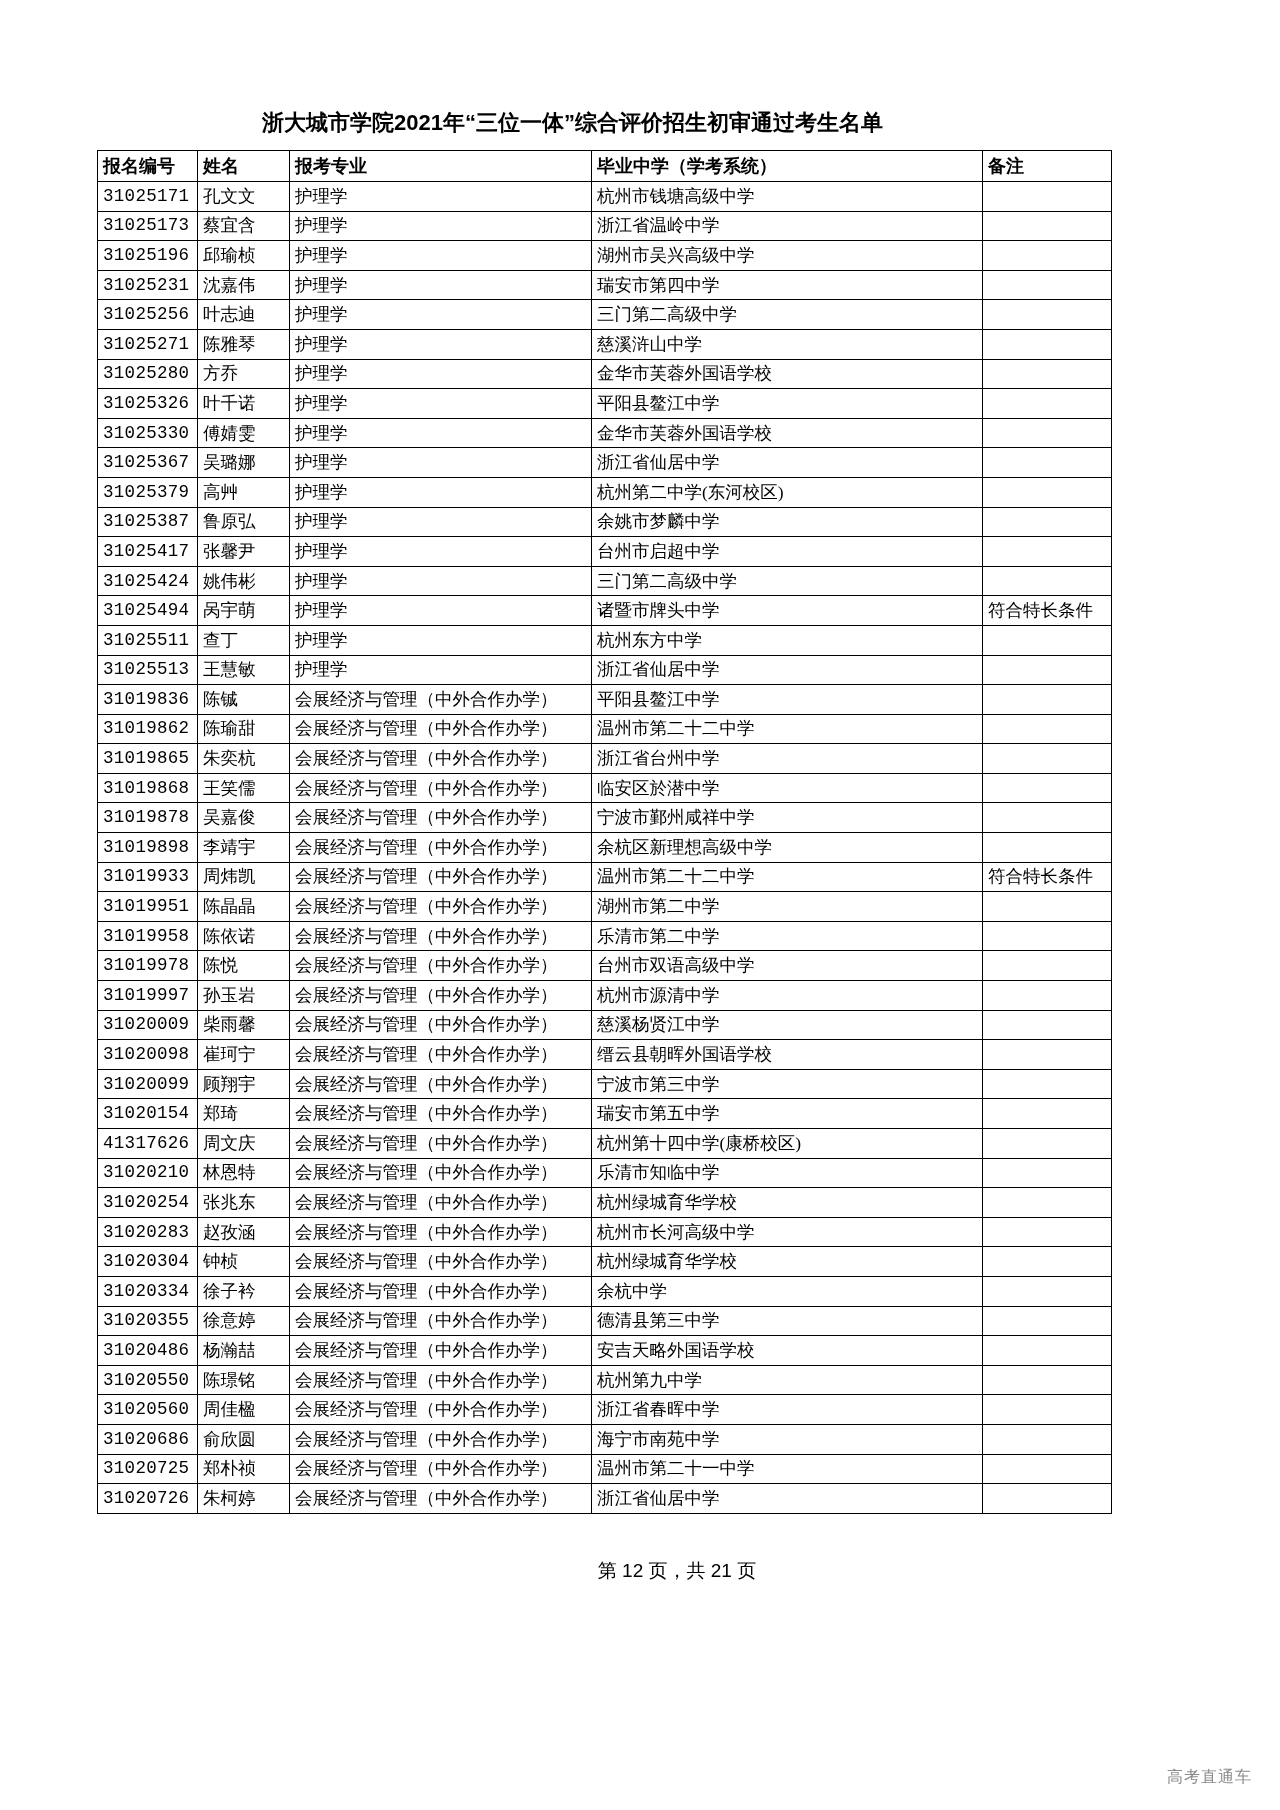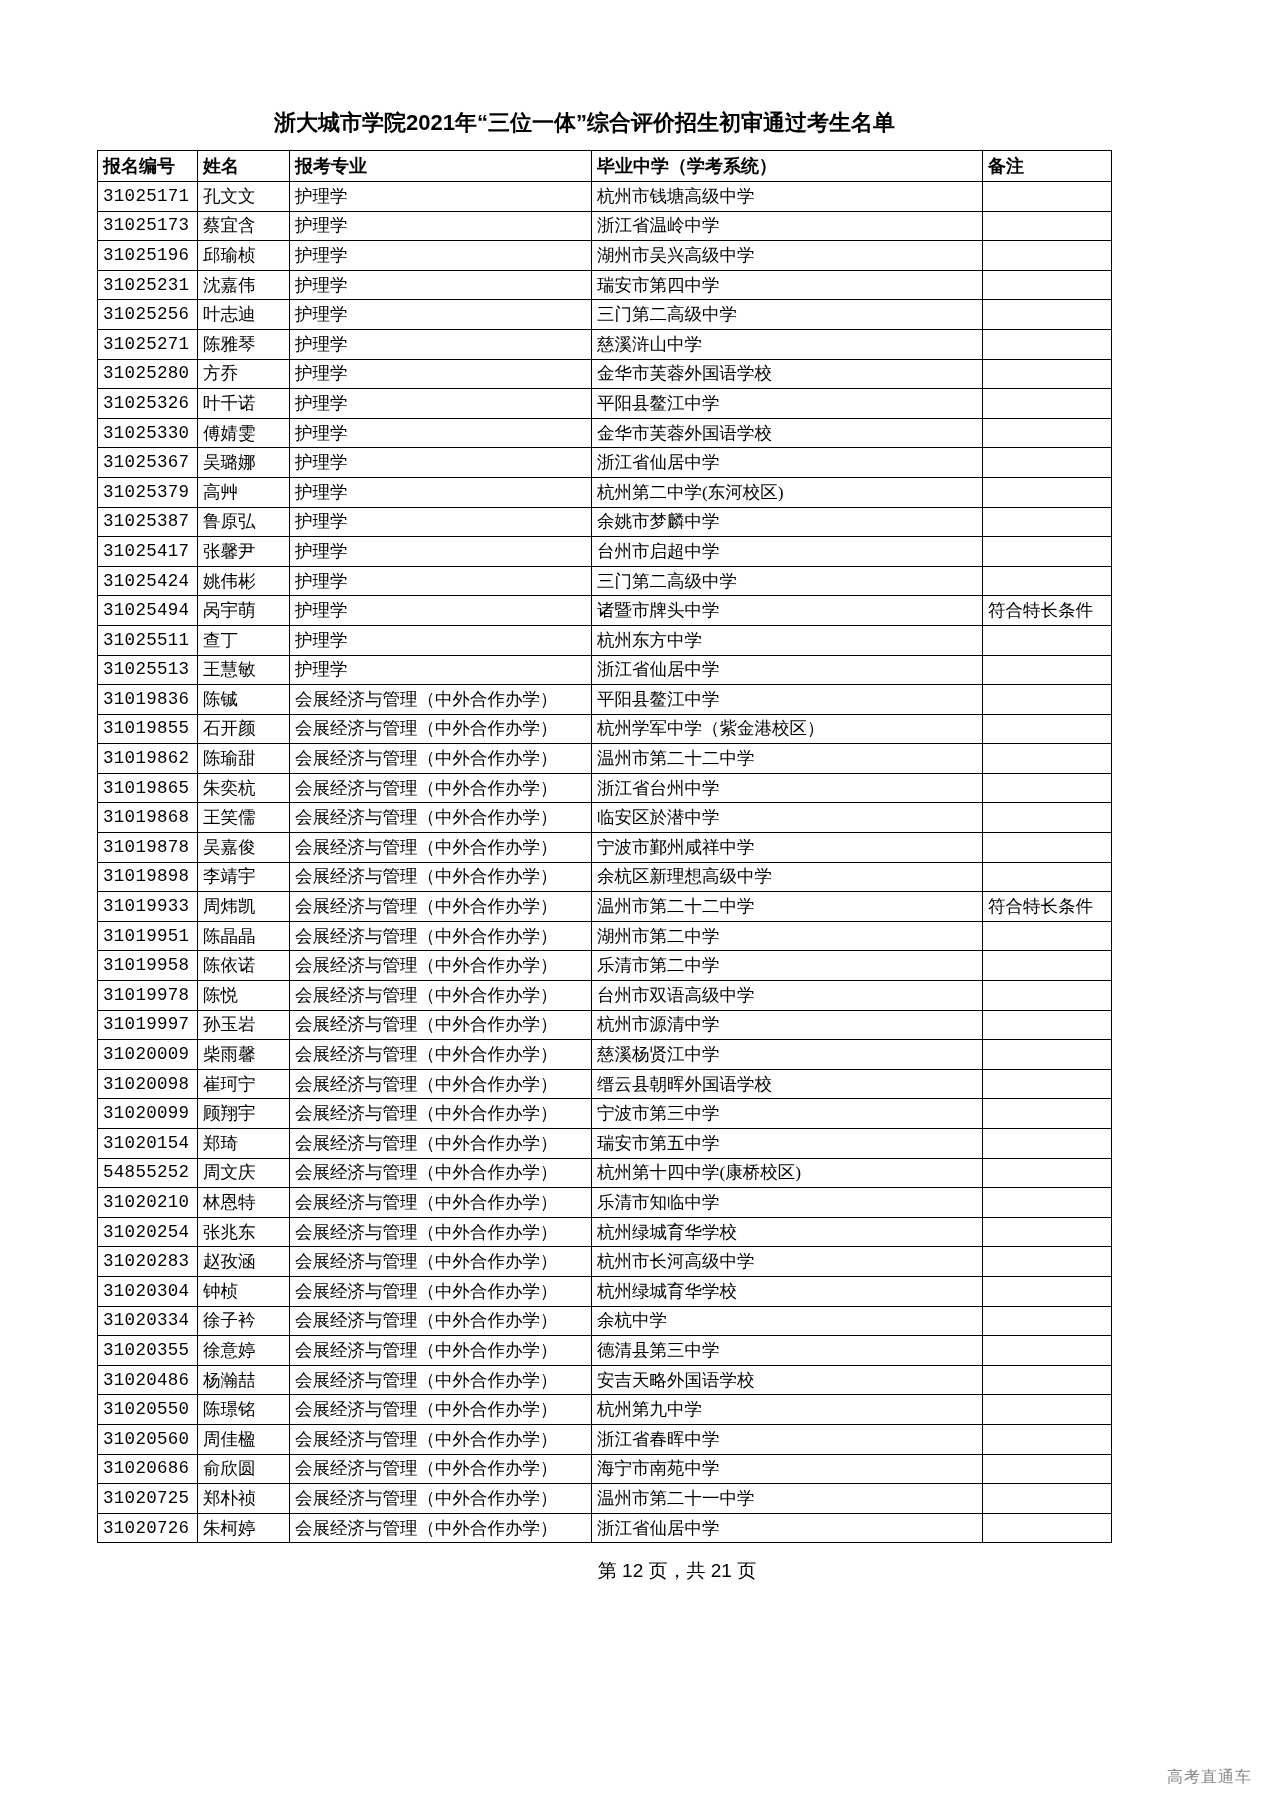--- a/index.html
+++ b/index.html
@@ -17,21 +17,21 @@
   }
   .page {
     position: absolute;
     left: 0; top: 0;
     width: 1280px;
     height: 1810px;
     background: #fff;
   }
   .doc-title {
     position: absolute;
-    left: 12px;
+    left: 0;
     top: 108px;
     width: 1145px;
     text-align: center;
     font-size: 22px;
     font-weight: bold;
     letter-spacing: 0px;
     font-family: "Liberation Sans", "DejaVu Sans", sans-serif;
   }
   .table-wrap {
     position: absolute;
@@ -239,27 +239,20 @@
             <td></td>
           </tr>
           <tr>
             <td class="num">31019836</td>
             <td>陈铖</td>
             <td>会展经济与管理（中外合作办学）</td>
             <td>平阳县鳌江中学</td>
             <td></td>
           </tr>
           <tr>
-            <td class="num">31019855</td>
-            <td>石开颜</td>
-            <td>会展经济与管理（中外合作办学）</td>
-            <td>杭州学军中学（紫金港校区）</td>
-            <td></td>
-          </tr>
-          <tr>
             <td class="num">31019862</td>
             <td>陈瑜甜</td>
             <td>会展经济与管理（中外合作办学）</td>
             <td>温州市第二十二中学</td>
             <td></td>
           </tr>
           <tr>
             <td class="num">31019865</td>
             <td>朱奕杭</td>
             <td>会展经济与管理（中外合作办学）</td>
@@ -344,21 +337,21 @@
             <td></td>
           </tr>
           <tr>
             <td class="num">31020154</td>
             <td>郑琦</td>
             <td>会展经济与管理（中外合作办学）</td>
             <td>瑞安市第五中学</td>
             <td></td>
           </tr>
           <tr>
-            <td class="num">54855252</td>
+            <td class="num">41317626</td>
             <td>周文庆</td>
             <td>会展经济与管理（中外合作办学）</td>
             <td>杭州第十四中学(康桥校区)</td>
             <td></td>
           </tr>
           <tr>
             <td class="num">31020210</td>
             <td>林恩特</td>
             <td>会展经济与管理（中外合作办学）</td>
             <td>乐清市知临中学</td>

